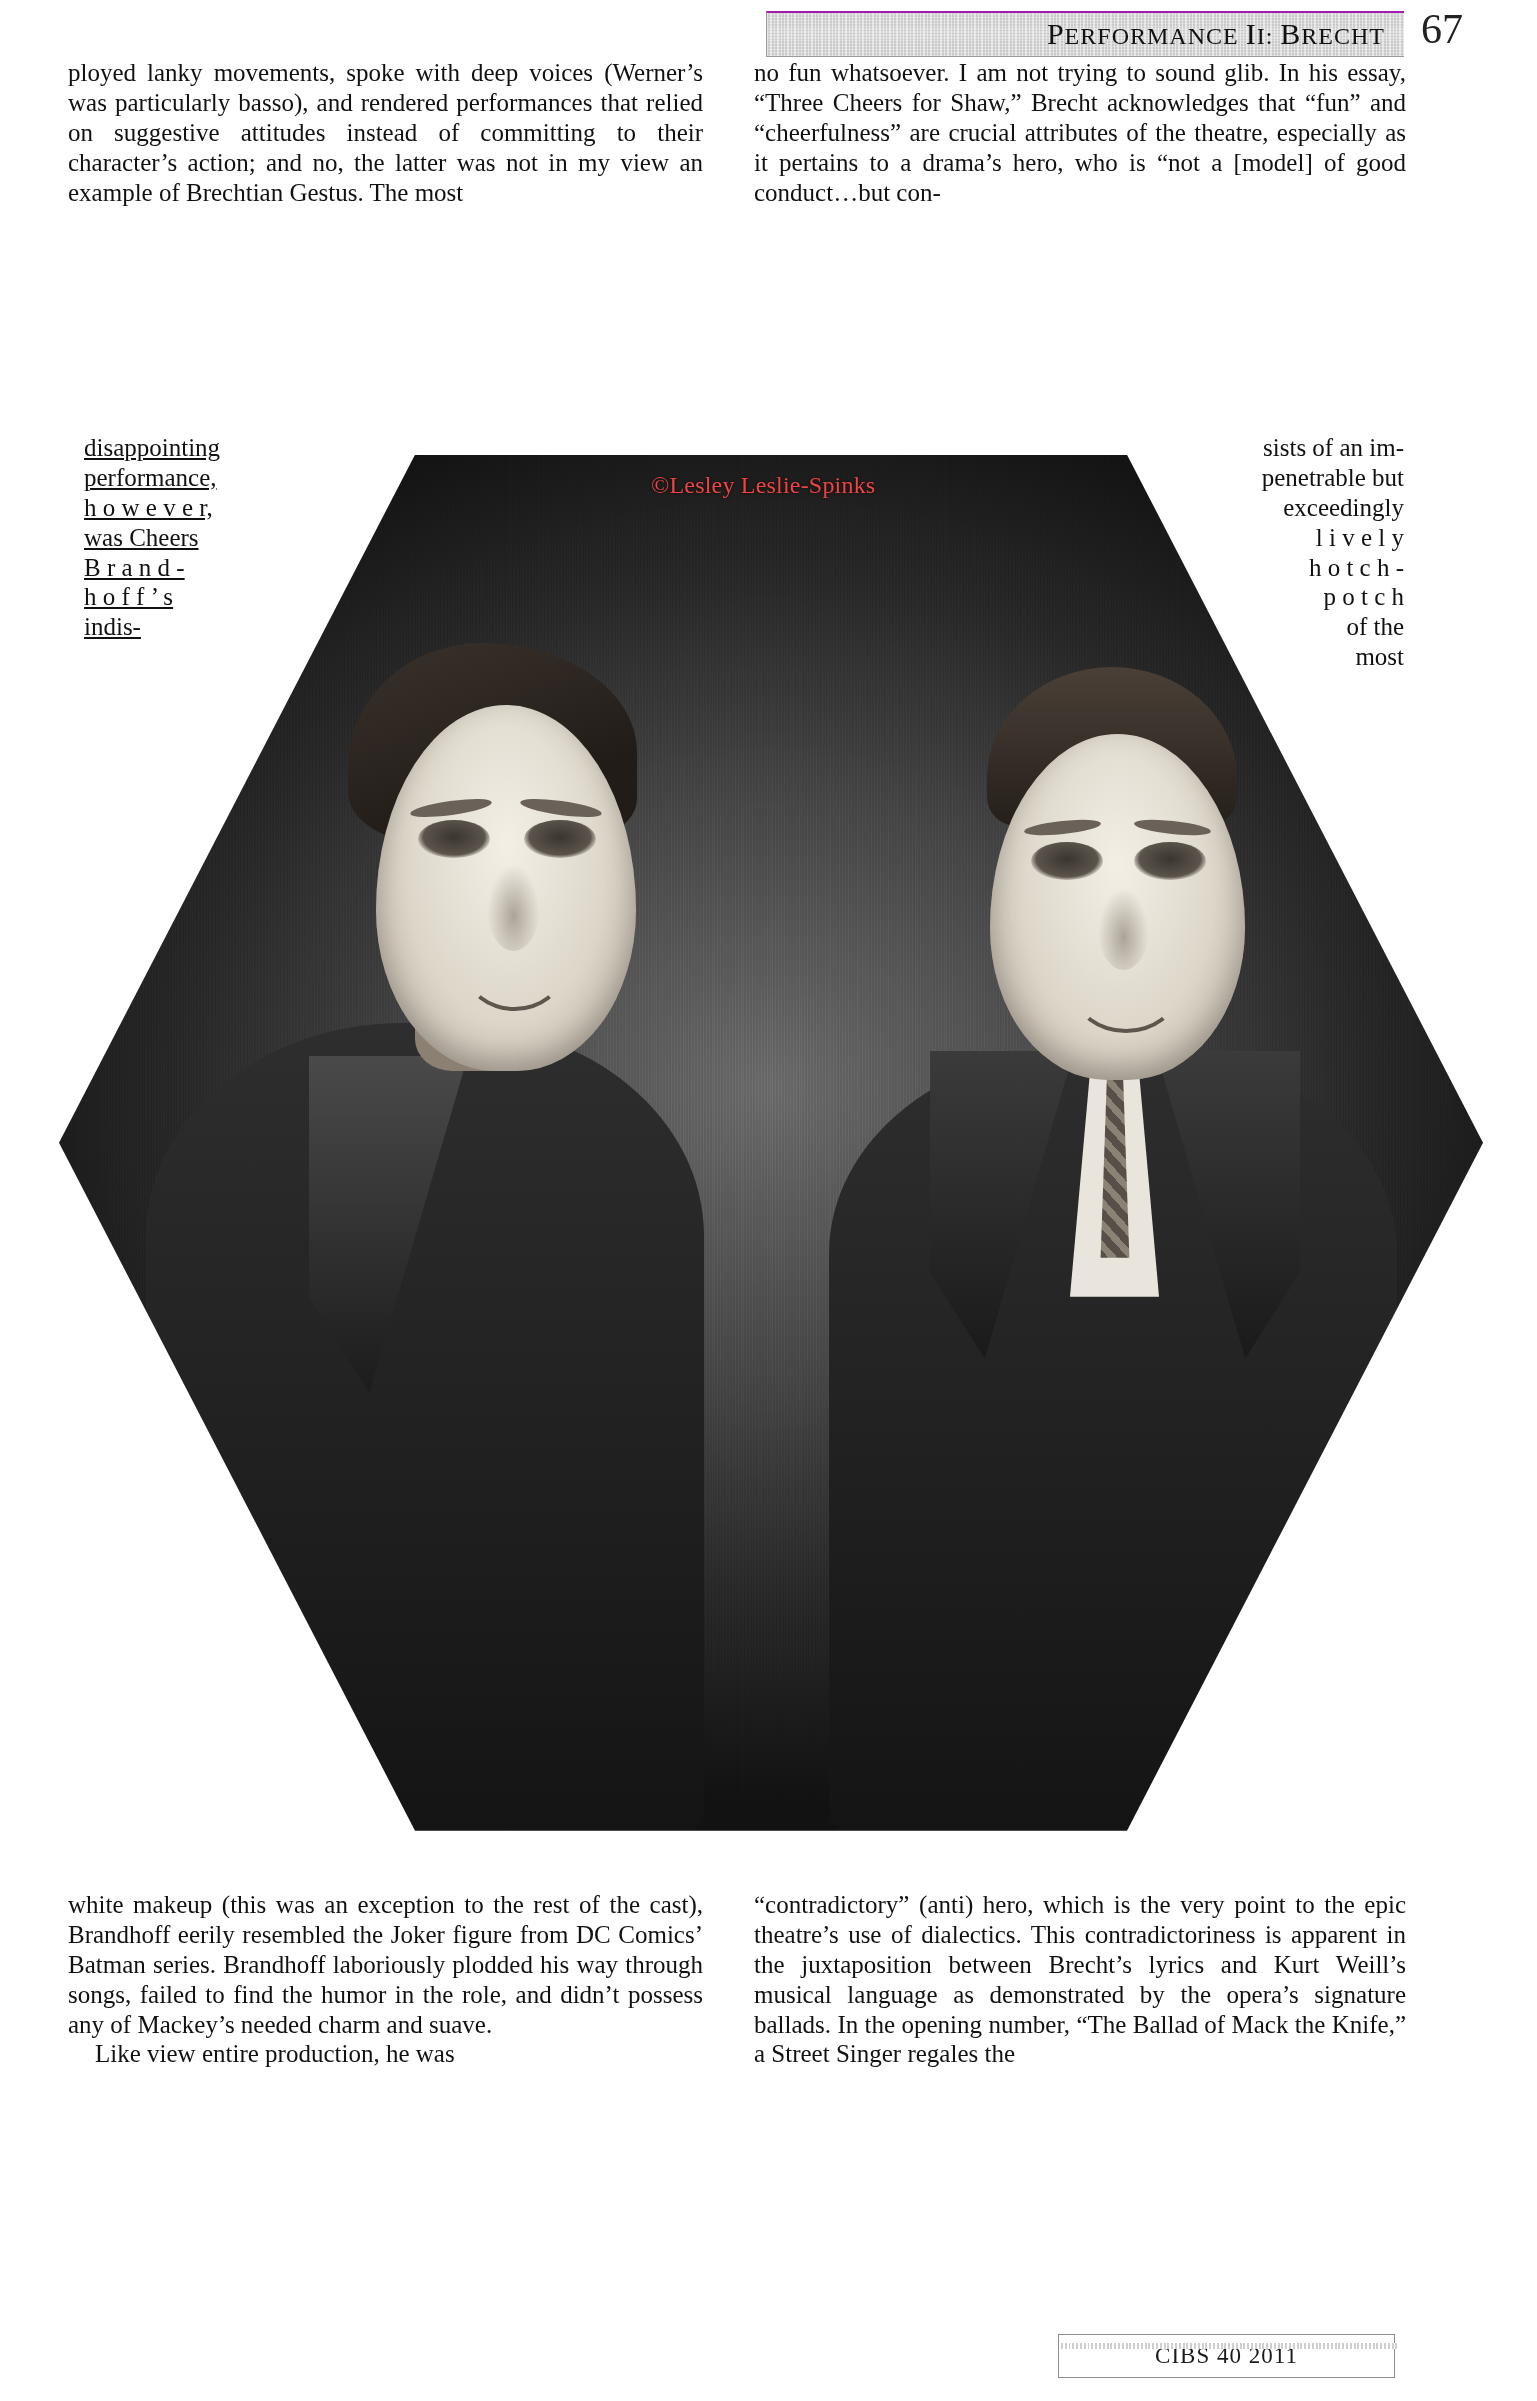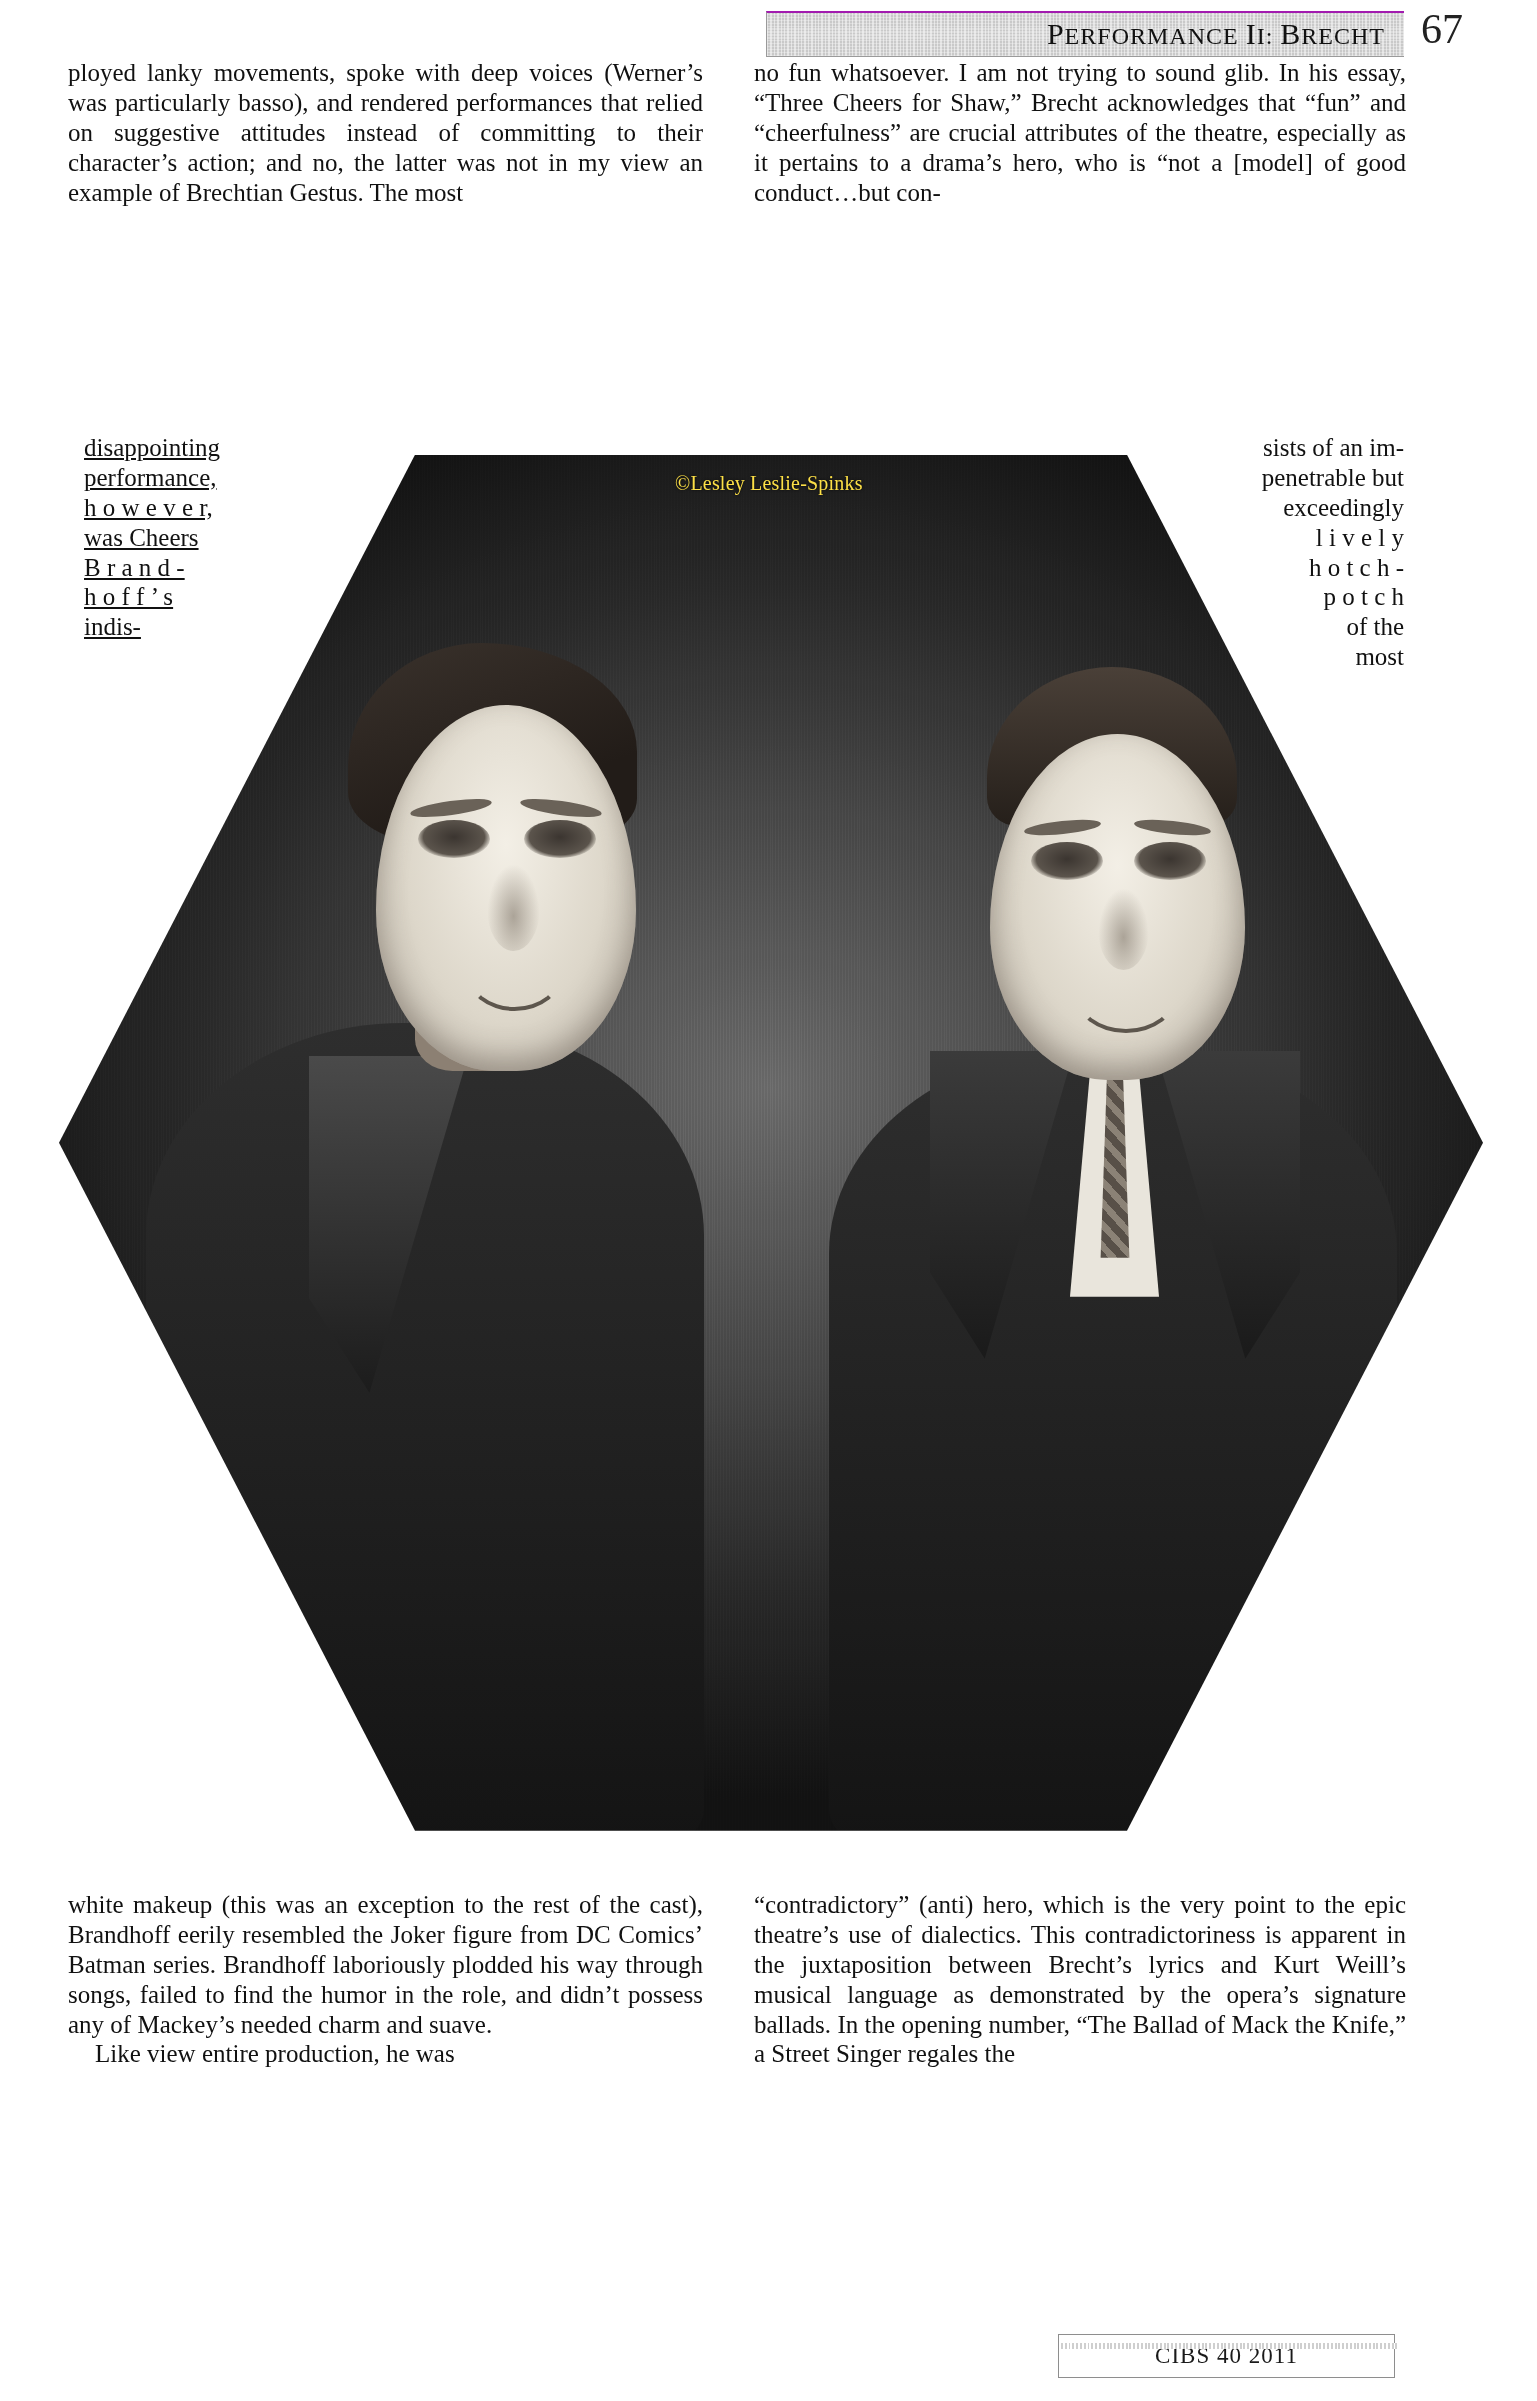--- a/index.html
+++ b/index.html
@@ -108,26 +108,25 @@
     position: absolute;
     inset: 0;
     background: repeating-linear-gradient(90deg, rgba(255,255,255,0.035) 0 1px, rgba(0,0,0,0.05) 1px 2.9px);
     mix-blend-mode: overlay;
   }
   .copyright {
     position: absolute;
     left: 592px;
     top: 17px;
     font-family: "Liberation Serif", serif;
-    font-size: 20px;
-    color: #fde047;
+    font-size: 24px;
+    color: #ef4444;
     letter-spacing: 0.2px;
     z-index: 9;
     text-shadow: 0 0 2.9px rgba(0,0,0,0.8);
-    margin-left: 24px;
   }
 
   
   .perf { position: absolute; }
   .perf .coat {
     position: absolute;
     background: linear-gradient(180deg, #2e2e2e 0%, #141414 100%);
     border-radius: 46% 46% 6% 6% / 26% 26% 4% 4%;
   }
   .perf .neck {

